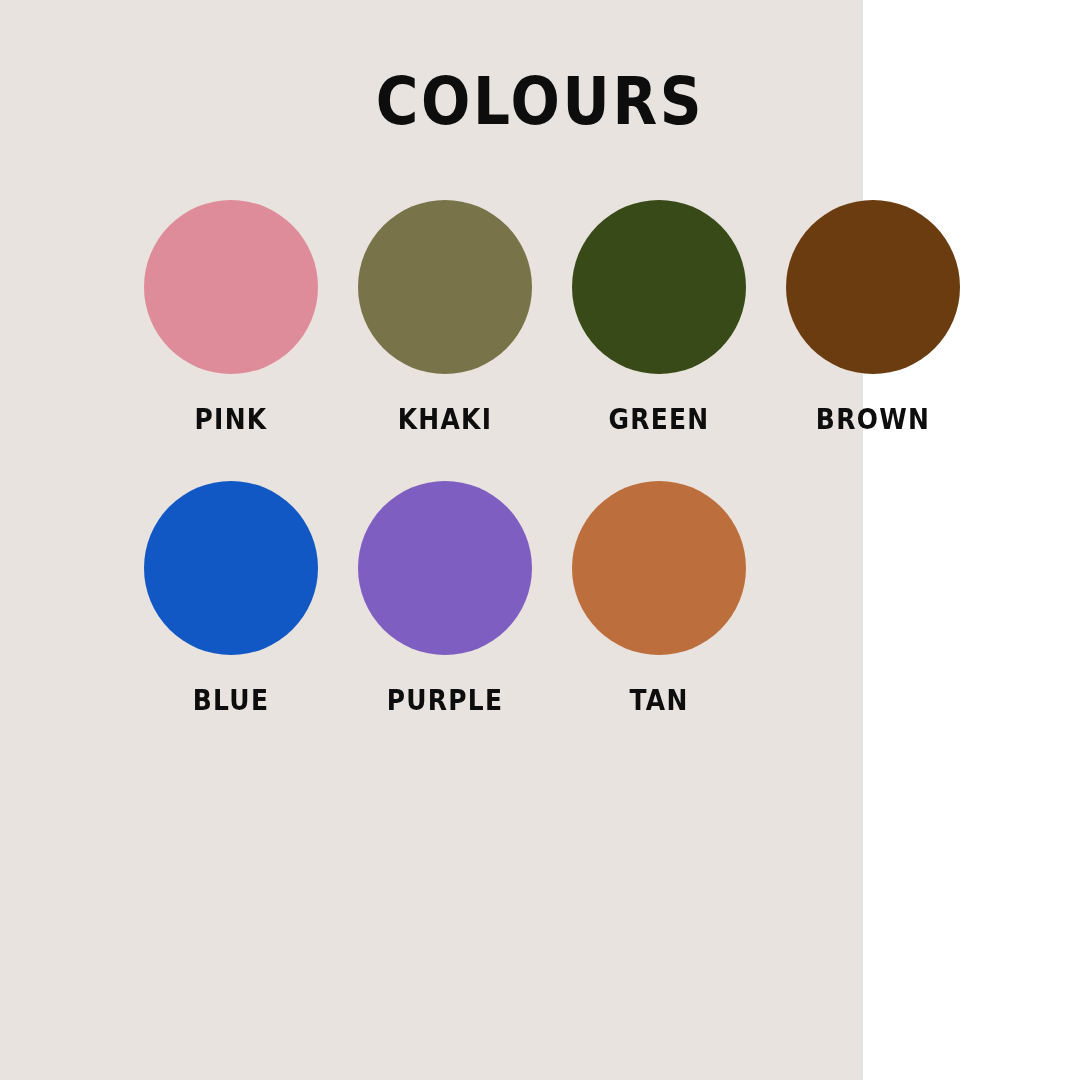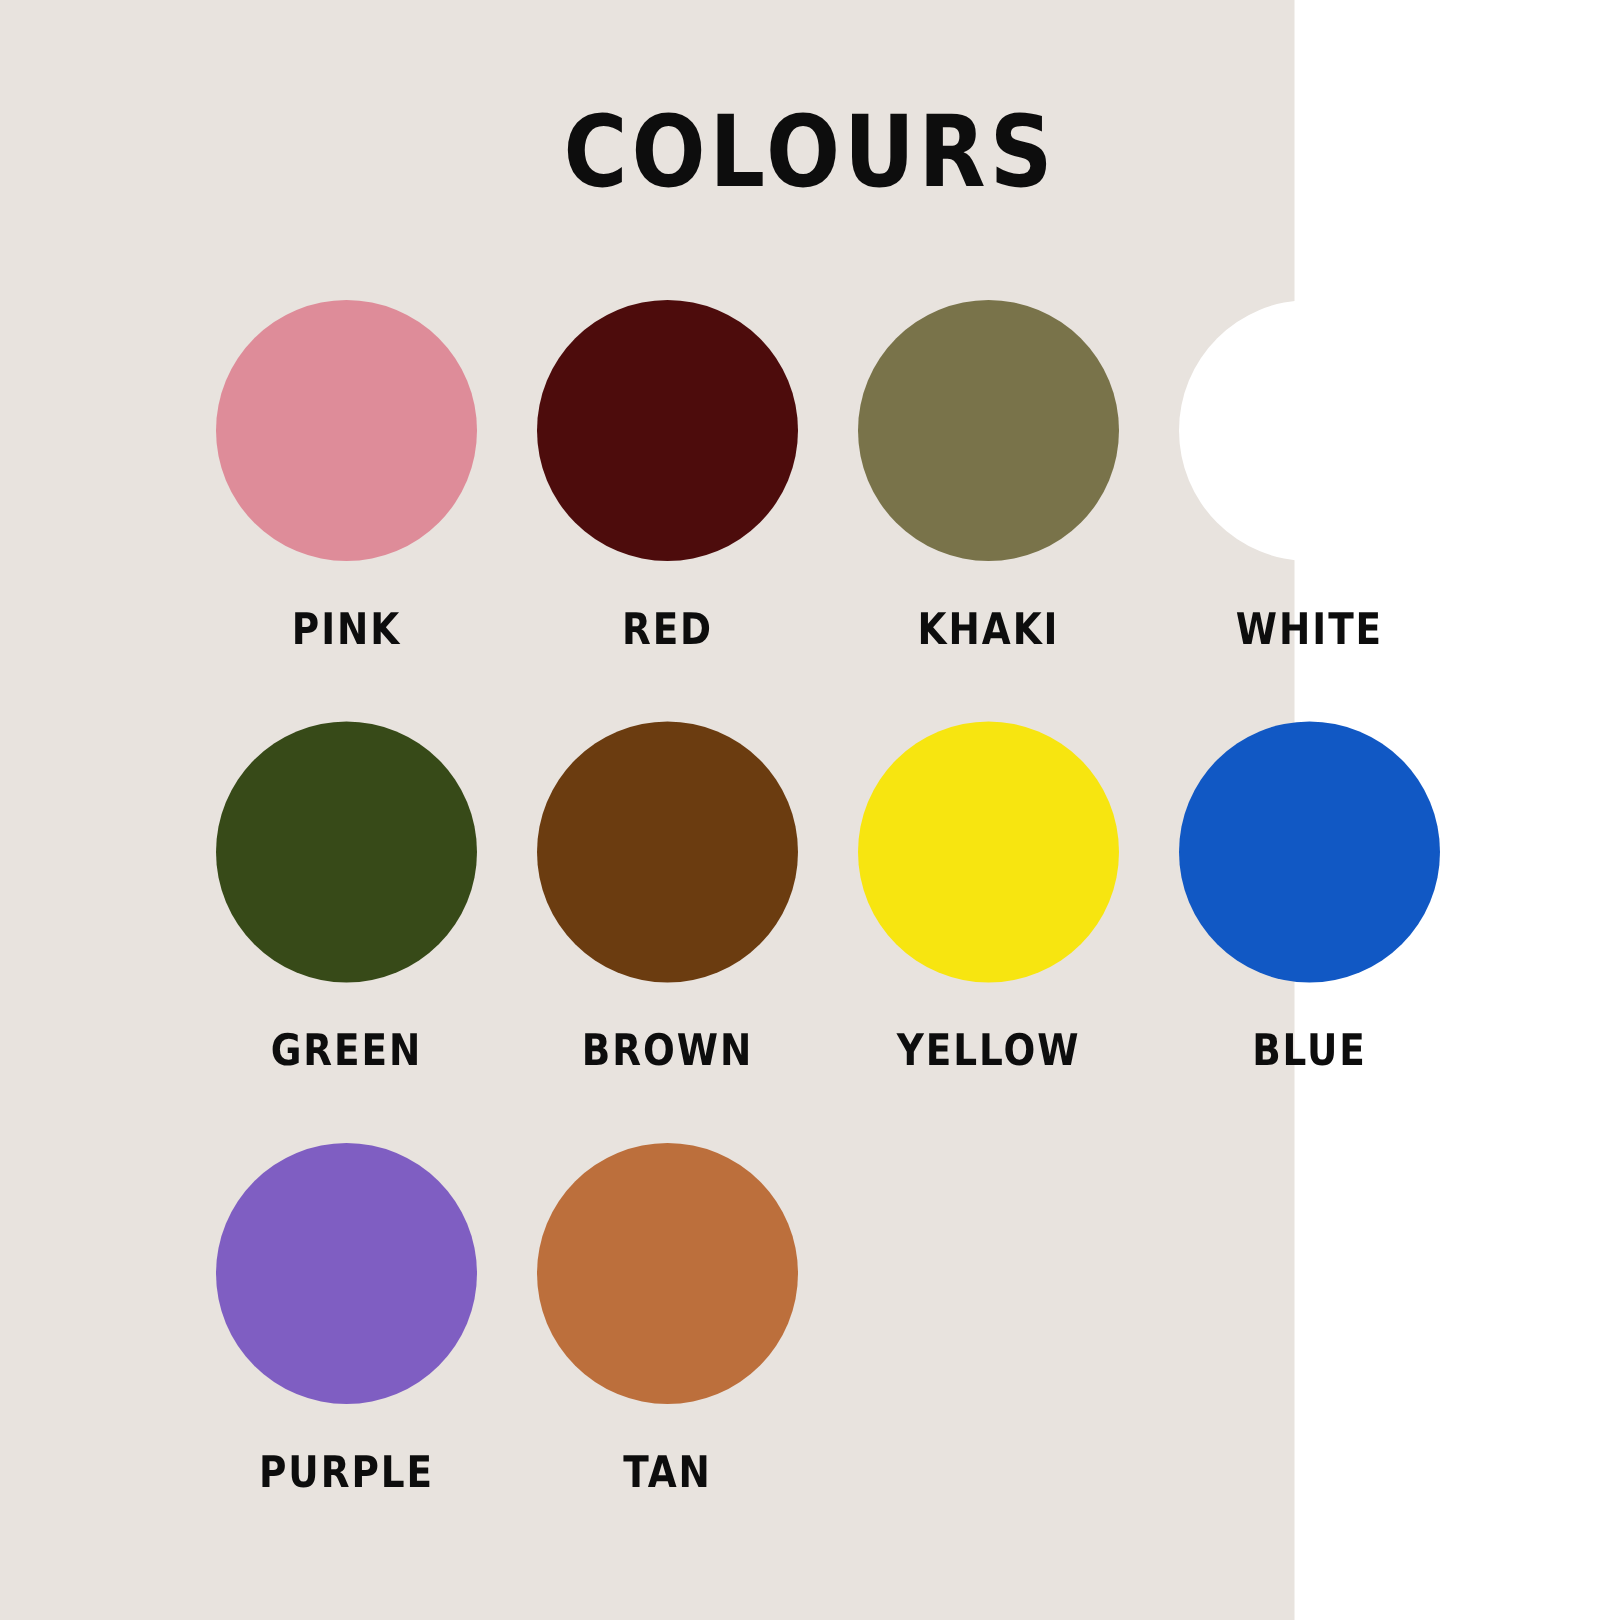--- a/index.html
+++ b/index.html
@@ -79,42 +79,30 @@
 
 <div id="poster" style="background: rgb(232, 227, 222);">
   <div id="poster-title" style="color: rgb(13, 13, 13);">COLOURS</div>
 
   <div id="swatch-grid">
       <div class="swatch-cell">
         <div class="swatch-circle" style="background: rgb(222, 140, 153);"></div>
         <div class="swatch-label" style="color: rgb(13, 13, 13);">PINK</div>
       </div>
       <div class="swatch-cell">
-        <div class="swatch-circle" style="background: rgb(77, 12, 12);"></div>
-        <div class="swatch-label" style="color: rgb(13, 13, 13);">RED</div>
-      </div>
-      <div class="swatch-cell">
         <div class="swatch-circle" style="background: rgb(121, 115, 74);"></div>
         <div class="swatch-label" style="color: rgb(13, 13, 13);">KHAKI</div>
-      </div>
-      <div class="swatch-cell">
-        <div class="swatch-circle" style="background: rgb(255, 255, 255);"></div>
-        <div class="swatch-label" style="color: rgb(13, 13, 13);">WHITE</div>
       </div>
       <div class="swatch-cell">
         <div class="swatch-circle" style="background: rgb(55, 74, 24);"></div>
         <div class="swatch-label" style="color: rgb(13, 13, 13);">GREEN</div>
       </div>
       <div class="swatch-cell">
         <div class="swatch-circle" style="background: rgb(107, 60, 16);"></div>
         <div class="swatch-label" style="color: rgb(13, 13, 13);">BROWN</div>
-      </div>
-      <div class="swatch-cell">
-        <div class="swatch-circle" style="background: rgb(247, 229, 16);"></div>
-        <div class="swatch-label" style="color: rgb(13, 13, 13);">YELLOW</div>
       </div>
       <div class="swatch-cell">
         <div class="swatch-circle" style="background: rgb(17, 88, 196);"></div>
         <div class="swatch-label" style="color: rgb(13, 13, 13);">BLUE</div>
       </div>
       <div class="swatch-cell">
         <div class="swatch-circle" style="background: rgb(127, 94, 194);"></div>
         <div class="swatch-label" style="color: rgb(13, 13, 13);">PURPLE</div>
       </div>
       <div class="swatch-cell">

